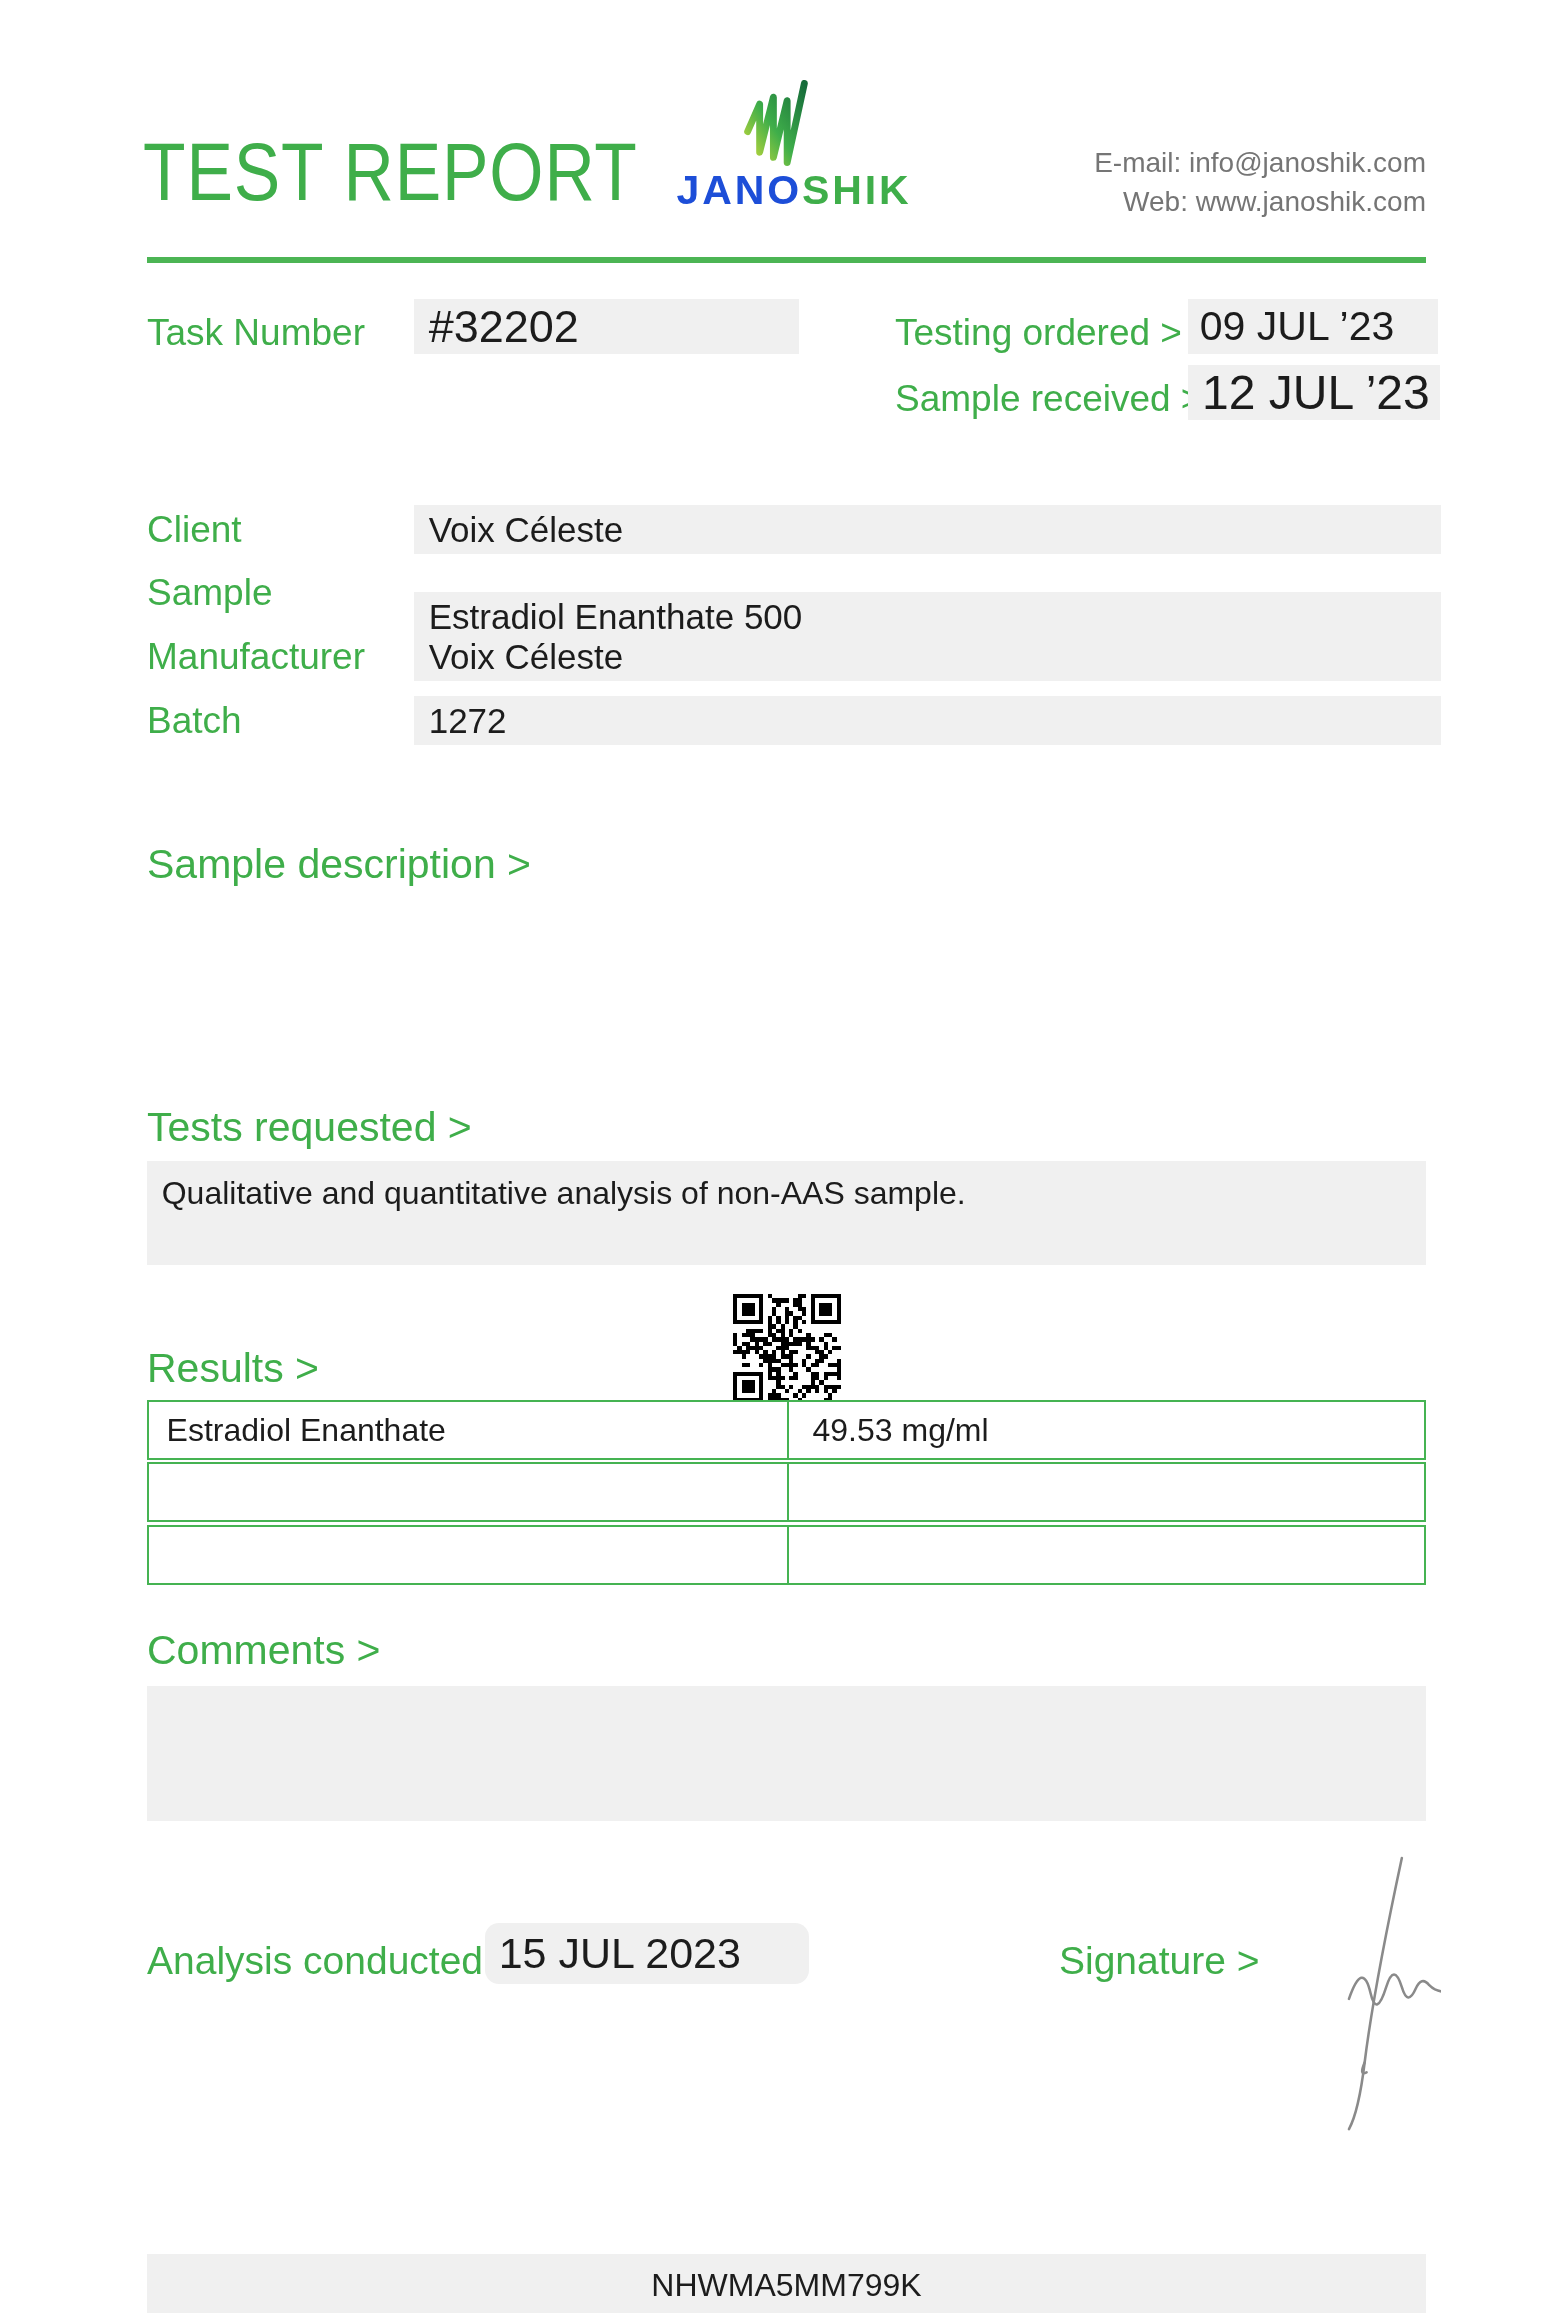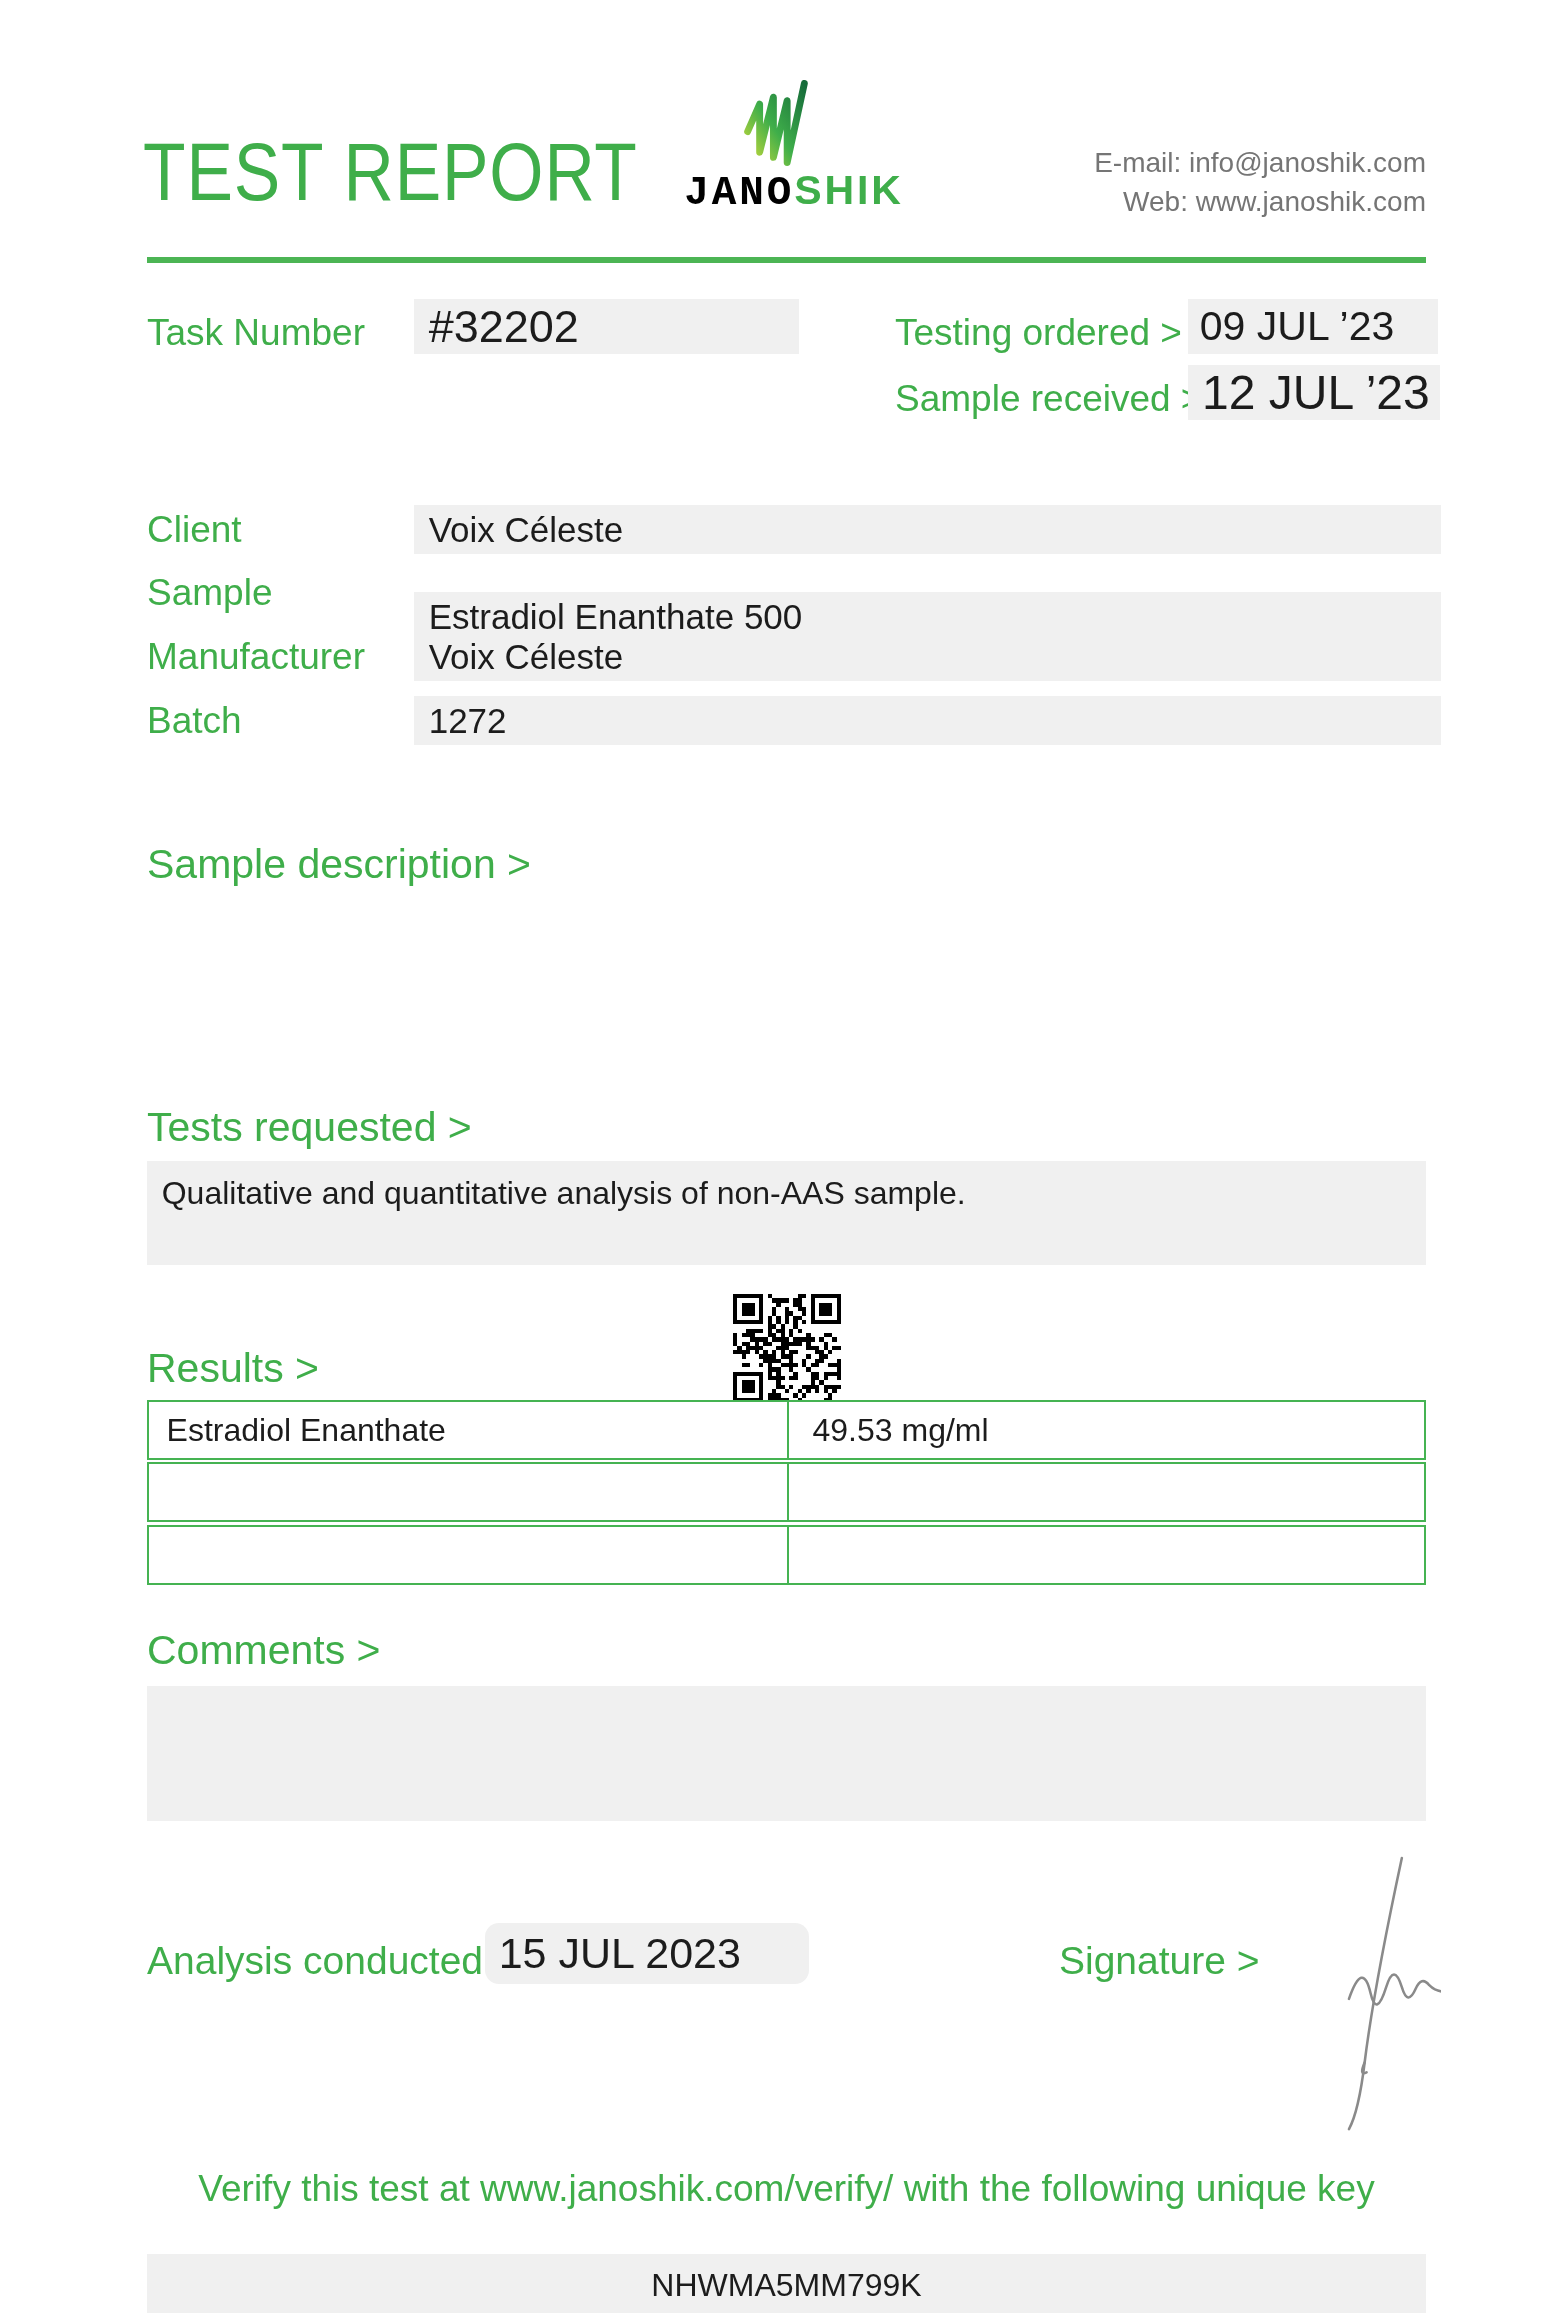--- a/index.html
+++ b/index.html
@@ -8,21 +8,21 @@
     font-family:"Liberation Sans",sans-serif;color:#1c1c1c;
   }
   .abs{position:absolute;}
   
   .title{
     left:143px;top:131px;font-size:82px;line-height:1;color:#3fae4a;
     transform:scaleX(0.85);transform-origin:left top;letter-spacing:1px;white-space:nowrap;
   }
   .logo-icon{left:737px;top:80px;}
   .logo-text{left:647px;top:167px;width:294px;text-align:center;font-size:41px;font-weight:bold;letter-spacing:2.9px;white-space:nowrap;}
-  .logo-jano{color:#000000;font-family:Liberation Mono, monospace;}
+  .logo-jano{color:#1d4ed8;}
   .logo-shik{color:#3fae4a;}
   .contact{right:142px;top:143px;text-align:right;font-size:28px;line-height:39px;color:#757575;}
   .rule{left:147px;top:257px;width:1279px;height:5.9px;background:#4cb554;}
   
   .label{font-size:37px;color:#3fae4a;white-space:nowrap;}
   .valuebox{background:#f0f0f0;display:flex;align-items:center;}
   .task-label{left:147px;top:312px;}
   .task-box{left:414px;top:299px;width:370px;height:55px;padding-left:14.7px;font-size:45px;}
   .ordered-label{left:895px;top:312px;}
   .ordered-box{left:1188px;top:299px;width:238px;height:55px;padding-left:11.8px;font-size:41px;}
@@ -139,17 +139,16 @@
   <div class="abs signature">
     <svg width="186" height="284" viewBox="0 0 190 290">
       <g fill="none" stroke="#8a8a8a" stroke-width="2.6" stroke-linecap="round">
         <path d="M150,6 C138,62 120,150 112,215 C108,248 102,272 96,283"></path>
         <path d="M96,150 q14,-40 22,-6 q6,26 16,-6 q8,-26 16,0 q6,20 14,2 q6,-14 14,-4 q8,8 18,6"></path>
         <path d="M112,215 q-6,14 2,10"></path>
       </g>
     </svg>
   </div>
 
-  <div class="abs verify">Verify this test at www.janoshik.com/verify/ with the following unique key</div>
   <div class="abs keybox">NHWMA5MM799K</div>
 
 </div>
 
 
 </body></html>

